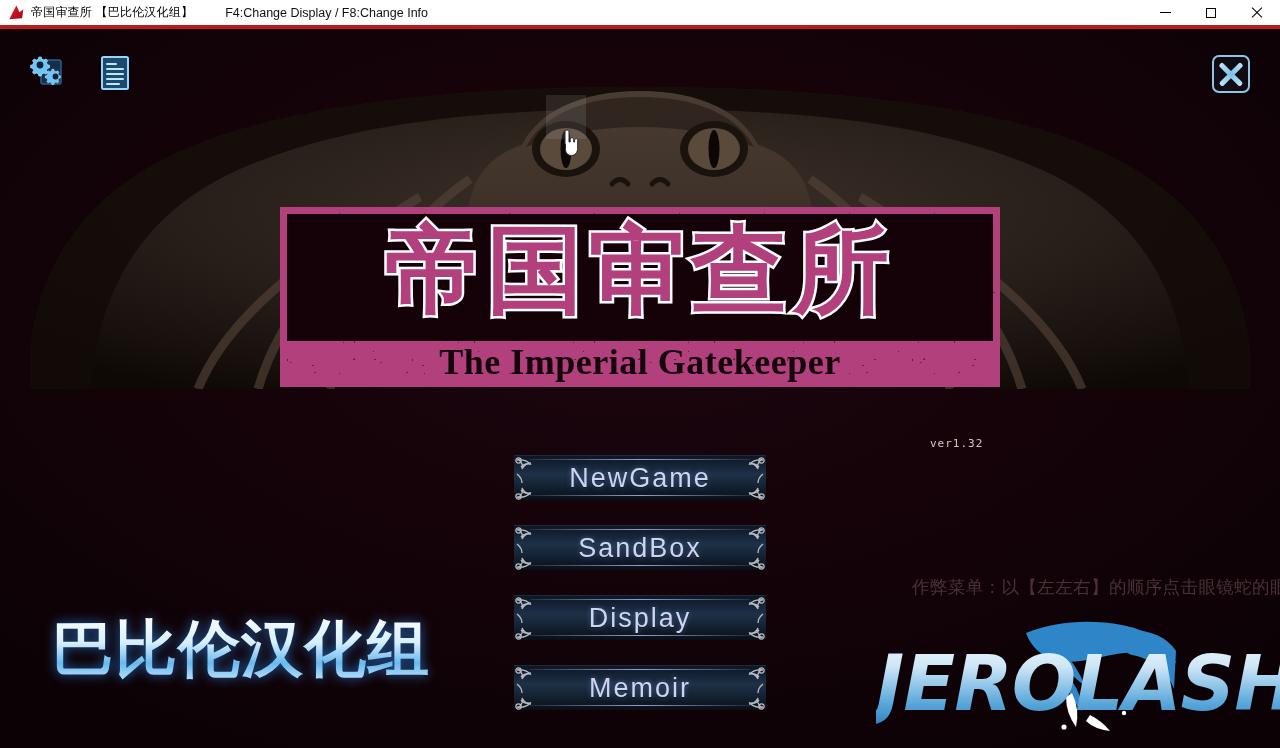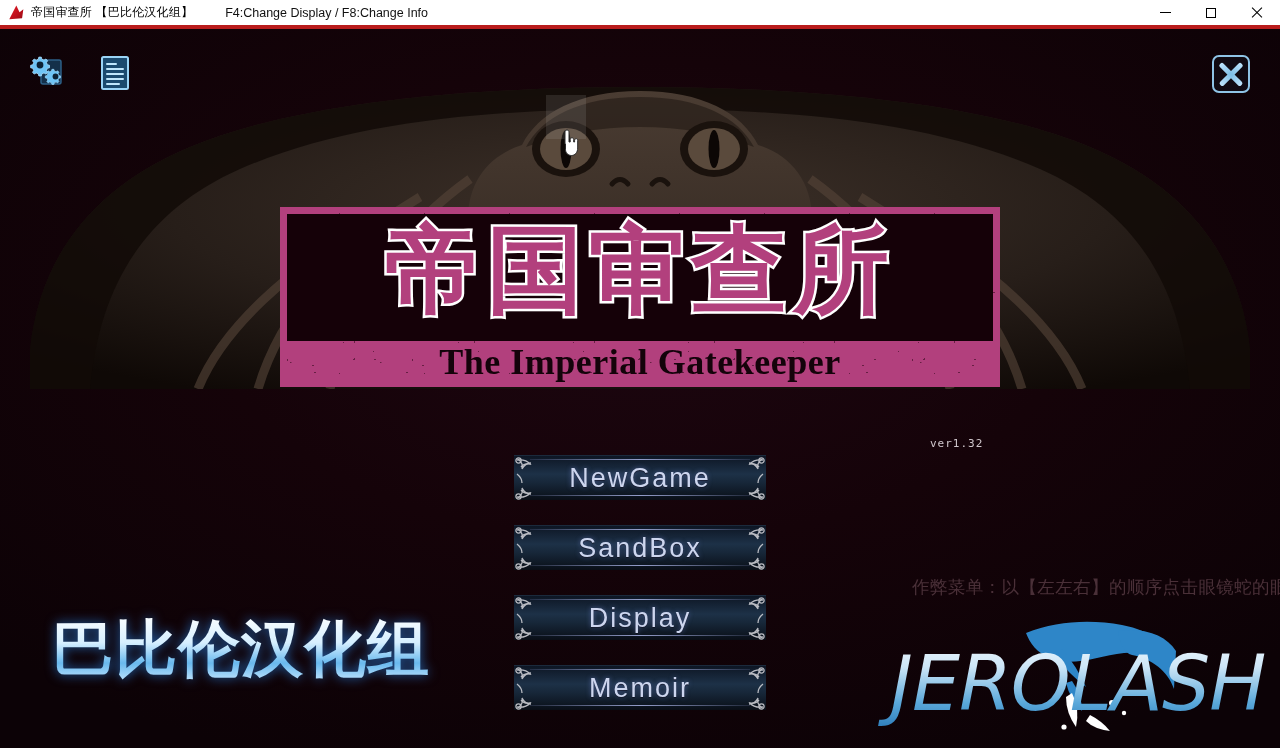--- a/index.html
+++ b/index.html
@@ -225,21 +225,21 @@
     white-space: nowrap;
   }
 
   
   #jerolash { position: absolute; left: 876px; top: 590px; width: 404px; height: 128px; }
   #jl-splash { position: absolute; left: 0; top: 0; width: 404px; height: 128px; }
   #jl-text {
     position: absolute; left: 0; top: 22px; width: 404px;
     text-align: center;
     font-family: "DejaVu Sans", sans-serif;
-    font-weight: 400; font-style: italic;
+    font-weight: 700; font-style: italic;
     font-size: 76px; line-height: 86px;
     letter-spacing: -1px;
     background: linear-gradient(180deg,#eef7fd 0%,#cde6f7 30%,#5aa8da 72%,#2f7fbc 100%);
     -webkit-background-clip: text; background-clip: text;
     color: transparent;
     white-space: nowrap;
   }
 
   
   #eye-hl {

